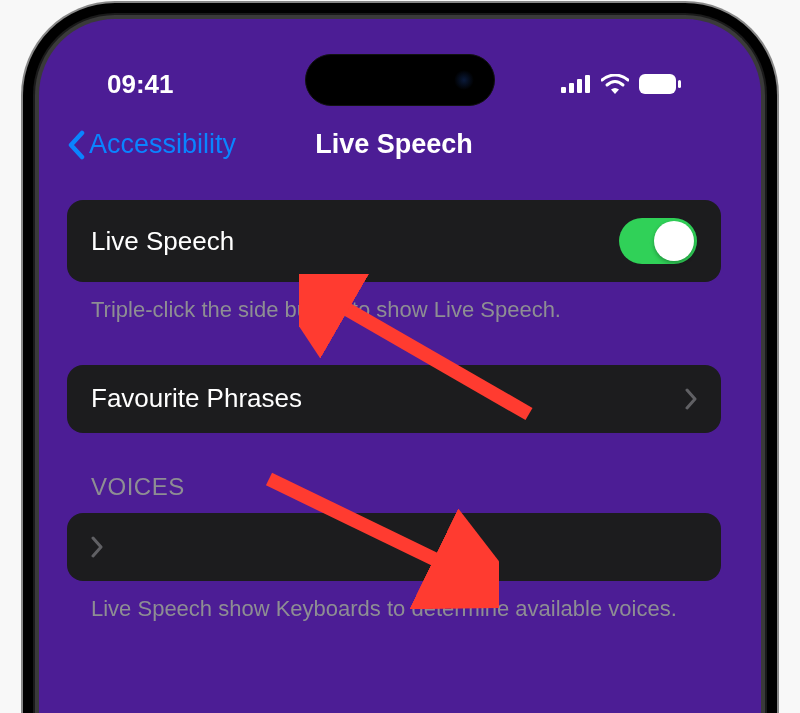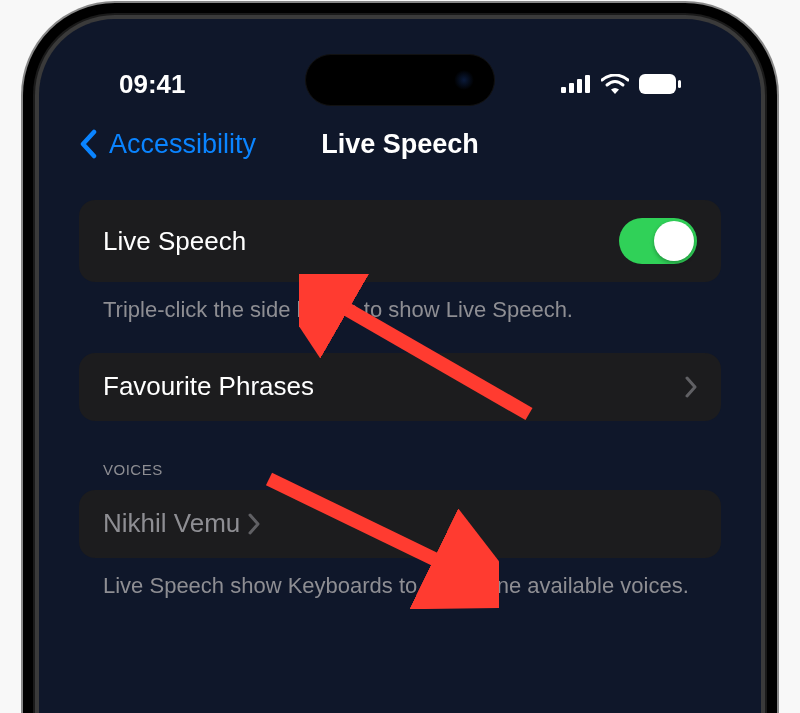--- a/index.html
+++ b/index.html
@@ -14,30 +14,30 @@
       justify-content: center;
       font-family: -apple-system, BlinkMacSystemFont, "Segoe UI", Helvetica, Arial, sans-serif;
       width: 800px;
       height: 713px;
       overflow: hidden;
     }
     
     .phone-frame {
       width: 730px;
       margin-top: 15px;
-      background: #0f172a;
+      background: #4c1d95;
       border-radius: 80px 80px 0 0;
       border: 4px solid #3a3a3a;
       border-bottom: none;
       box-shadow: 
         0 0 0 2px #1a1a1a,
         0 0 0 12px #000,
         0 0 0 14px #888;
       position: relative;
-      padding: 40px 32px 0 32px;
+      padding: 40px 32px 0 20px;
       overflow: hidden;
     }
     
     .status-bar {
       display: flex;
       justify-content: space-between;
       align-items: center;
       padding: 0 48px;
       height: 50px;
       color: #fff;
@@ -79,21 +79,22 @@
     
     .nav-header {
       display: flex;
       align-items: center;
       padding: 20px 8px 18px 8px;
       position: relative;
     }
     
     .back-button {
       display: flex;
-      gap: 12px;
+      align-items: center;
+      gap: 4px;
       color: #0a84ff;
       font-size: 27px;
       cursor: pointer;
     }
     
     .nav-title {
       position: absolute;
       left: 50%;
       transform: translateX(-50%);
       color: #fff;
@@ -155,28 +156,28 @@
     
     .footer-text {
       color: #8e8e93;
       font-size: 22px;
       padding: 14px 24px 0 24px;
       line-height: 1.3;
     }
     
     .section-header {
       color: #8e8e93;
-      font-size: 15px;
+      font-size: 24px;
       padding: 40px 24px 12px 24px;
       text-transform: uppercase;
       letter-spacing: 0.5px;
     }
     
     .group-spacing {
-      margin-top: 28px;
+      margin-top: 40px;
     }
     
     .arrow {
       position: absolute;
       pointer-events: none;
     }
     
     .arrow-1 {
       top: 255px;
       left: 260px;
@@ -253,21 +254,20 @@
             <path d="M2 2 L10 11 L2 20" stroke="#8e8e93" stroke-width="3" fill="none" stroke-linecap="round" stroke-linejoin="round" opacity="0.6"></path>
           </svg>
         </div>
       </div>
     </div>
 
     <div class="section-header">VOICES</div>
     <div class="settings-group">
       <div class="settings-row">
         <div class="right-side">
-          <span class="row-value">Nikhil Vemu</span>
           <svg width="12" height="22" viewBox="0 0 12 22">
             <path d="M2 2 L10 11 L2 20" stroke="#8e8e93" stroke-width="3" fill="none" stroke-linecap="round" stroke-linejoin="round" opacity="0.6"></path>
           </svg>
         </div>
       </div>
     </div>
     <div class="footer-text">Live Speech show Keyboards to determine available voices.</div>
 
   </div>
 

